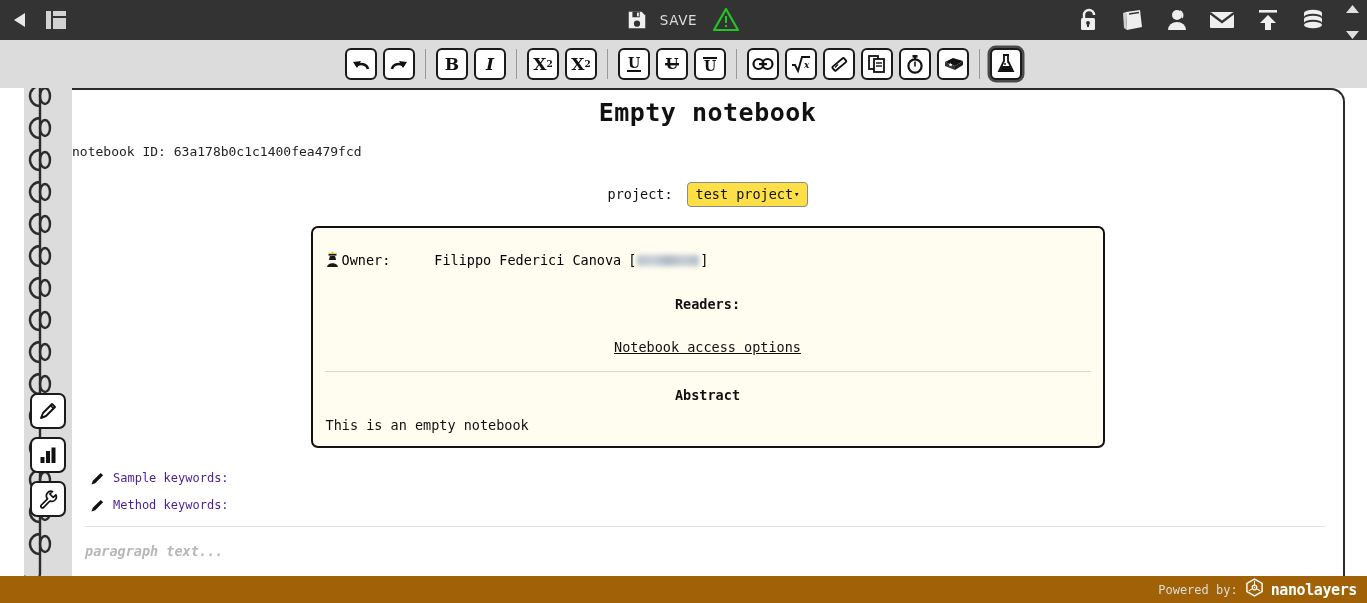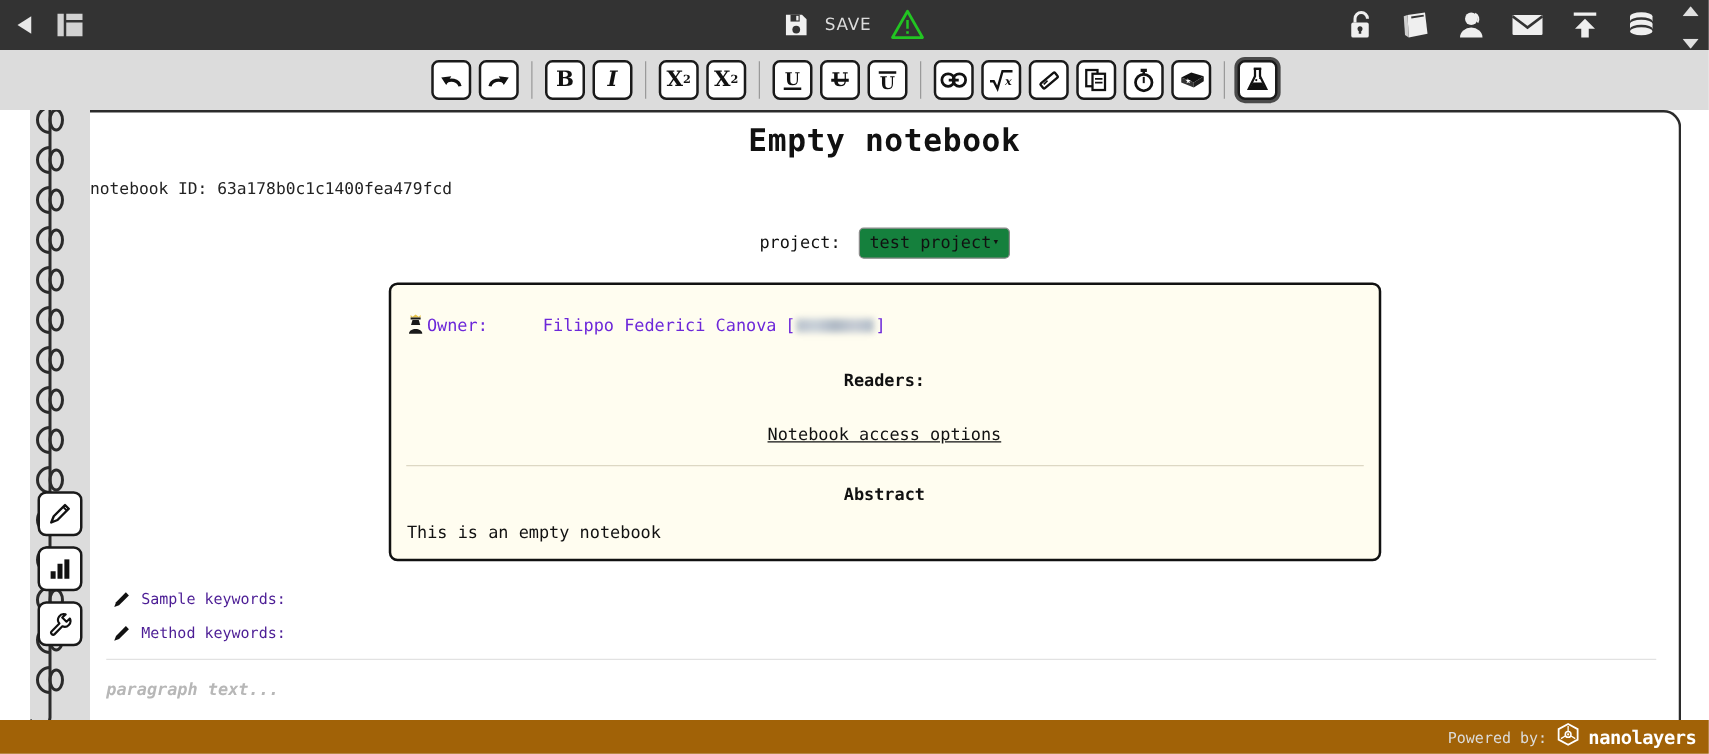--- a/index.html
+++ b/index.html
@@ -109,21 +109,21 @@
     text-align: left;
     font-size: 13px; color: #222;
     margin-top: 11px;
   }
   .project-row {
     display: flex; align-items: center; justify-content: center;
     gap: 14px; margin-top: 23px;
   }
   .project-label { font-size: 13.5px; color: #111; }
   .project-select {
-    background: #15803d;
+    background: #fde047;
     border: 1.5px solid #8a8a8a;
     border-radius: 4px;
     padding: 3px 7px 4px 8px;
     font-size: 13.5px; color: #111;
     font-family: "DejaVu Sans Mono", "Liberation Mono", monospace;
     cursor: pointer;
     display: flex; align-items: center;
   }
   .caret { font-size: 9px; margin-left: 1px; }
 
@@ -136,21 +136,21 @@
     padding: 11px 12px 13px 12px;
   }
   .card-h {
     text-align: center; font-weight: bold;
     font-size: 13.5px; color: #111;
     padding: 2px 0 2px 0;
   }
   .owner-row {
     display: flex; align-items: center;
     margin-top: 12px; padding-left: 1px;
-    font-size: 13.5px; color: #6d28d9; text-align: right;
+    font-size: 13.5px; color: #000000; text-align: right;
   }
   .owner-ico { font-size: 14px; margin-right: 3px; line-height: 1; }
   .owner-name { margin-left: 44px; }
   .blur {
     display: inline-block;
     width: 62px; height: 11px;
     background: linear-gradient(90deg,#b9c2cc,#c9d0d8,#aeb8c4,#c6ccd4,#b2bcc8);
     filter: blur(2.4px);
     vertical-align: -1px;
     margin: 0 1px;

